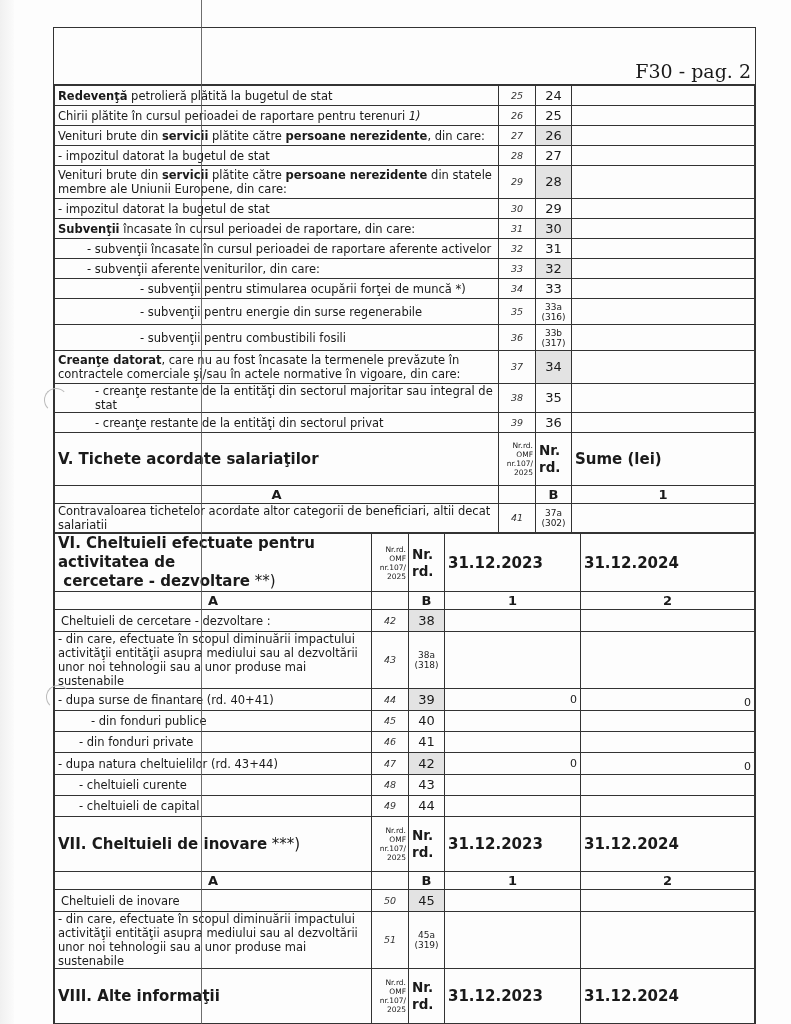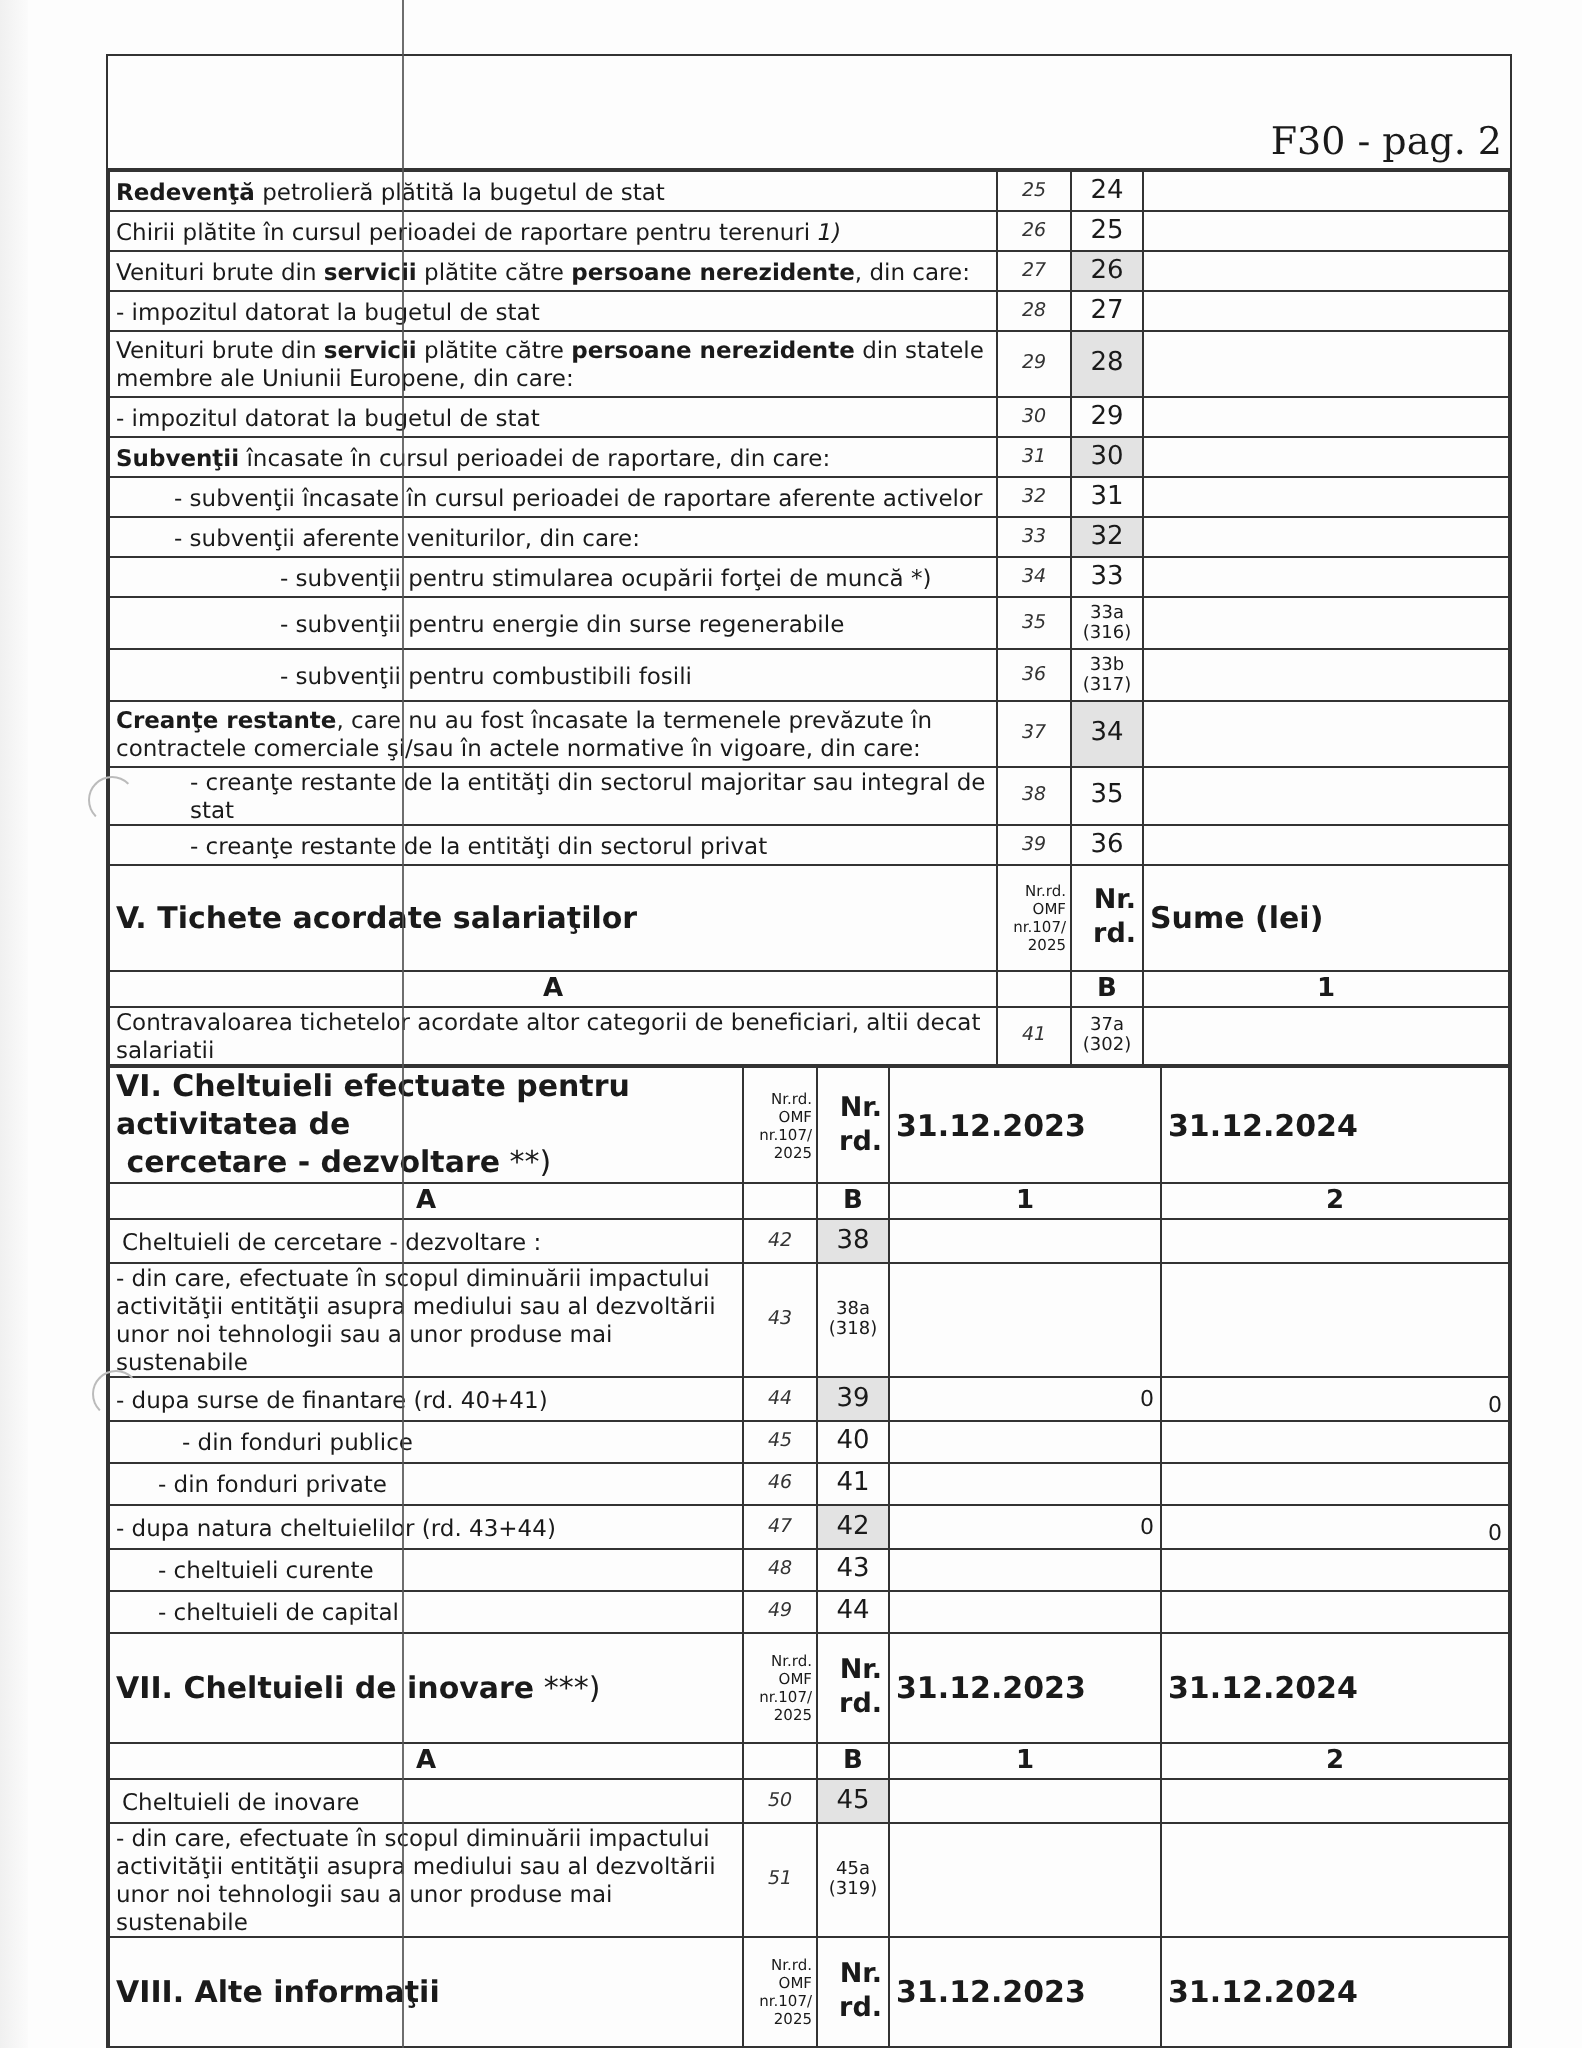--- a/index.html
+++ b/index.html
@@ -25,21 +25,21 @@
     td.nr .small { font-size: 9px; line-height: 10px; display: block; }
     td.val { text-align: right; font-size: 11px; vertical-align: bottom; }
     .b { font-weight: bold; }
     .i1 { padding-left: 6px; }
     .i2 { padding-left: 32px; }
     .i3 { padding-left: 85px; margin-top: 27px; }
     .i4 { padding-left: 20px; }
     .sec-title { font-weight: bold; font-size: 15px; line-height: 19px; }
     .colhdr { text-align: center; font-weight: bold; font-size: 13px; }
     .omfhdr { font-size: 7.5px; font-weight: normal; line-height: 9px; text-align: right; padding: 1px 2px; }
-    .nrhdr { text-align: right; font-weight: bold; font-size: 13.5px; line-height: 17px; }
+    .nrhdr { text-align: left; font-weight: bold; font-size: 13.5px; line-height: 17px; }
     .datehdr { text-align: left; font-weight: bold; font-size: 15px; }
     tr.r1 td { height: 19px; }
     tr.r2 td { height: 32px; }
     tr.rh td { height: 50px; }
     tr.rh2 td { height: 52px; }
     tr.rab td { height: 17px; }
     tr.r3 td { height: 46px; }
   </style>
 </head>
 <body>
@@ -132,21 +132,21 @@
         <tr class="r1" style="height:26px">
           <td class="i3">- subvenţii pentru combustibili fosili</td>
           <td class="omf">36</td>
           <td class="nr">
               <span class="small">33b</span>
               <span class="small">(317)</span>
             </td>
           <td class="val"></td>
         </tr>
         <tr class="r2">
-          <td><span class="b">Creanţe restante</span><span>, care nu au fost încasate la termenele prevăzute în contractele comerciale şi/sau în actele normative în vigoare, din care:</span></td>
+          <td><span class="b">Creanţe datorat</span><span>, care nu au fost încasate la termenele prevăzute în contractele comerciale şi/sau în actele normative în vigoare, din care:</span></td>
           <td class="omf">37</td>
           <td class="nr shaded">34</td>
           <td class="val"></td>
         </tr>
         <tr class="r1">
           <td class="i4" style="padding-left:40px">- creanţe restante de la entităţi din sectorul majoritar sau integral de stat</td>
           <td class="omf">38</td>
           <td class="nr">35</td>
           <td class="val"></td>
         </tr>

